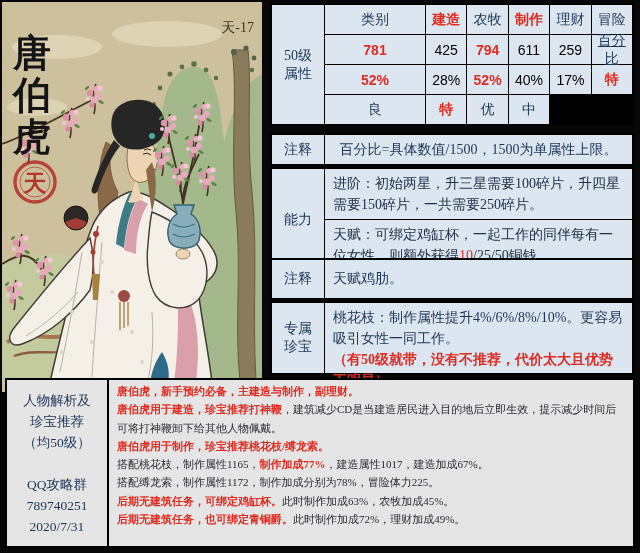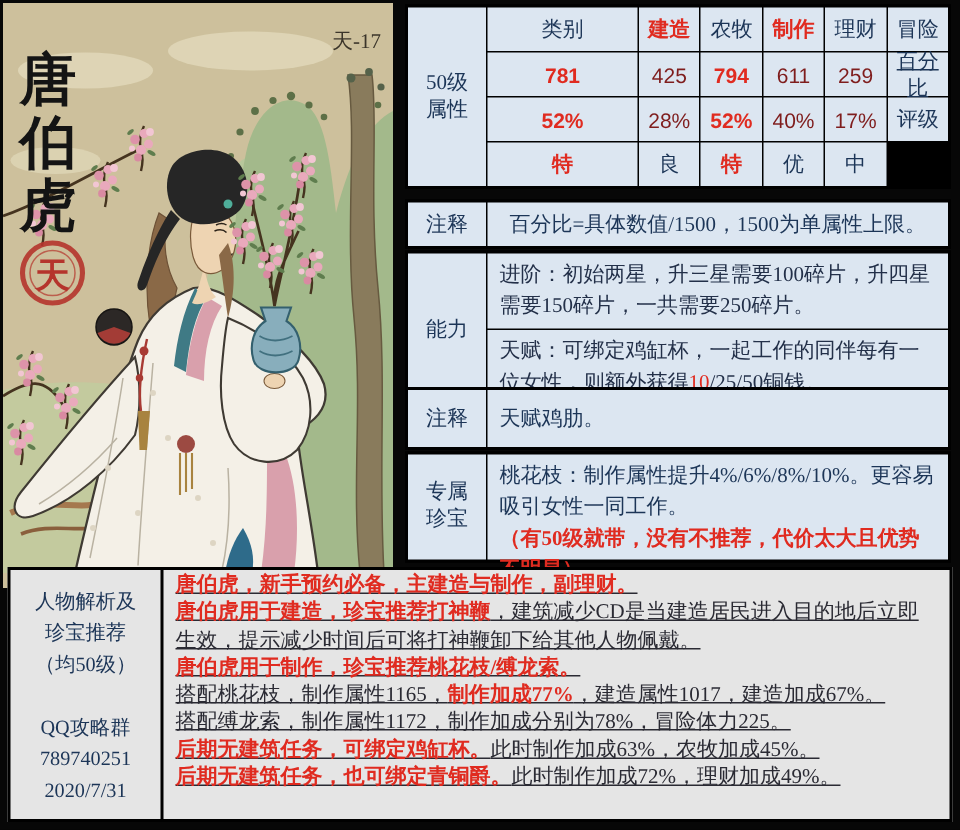--- a/index.html
+++ b/index.html
@@ -9,40 +9,40 @@
   #portrait{position:absolute;left:2px;top:2px;width:260px;height:390px;background:#cdc09c;}
   #portrait svg{display:block;width:100%;height:100%;}
   
   .tbl{position:absolute;left:270px;width:364px;display:grid;background:#000;gap:1px;
        border:2px solid #000;box-sizing:border-box;}
   .c{background:#dce6f1;display:flex;align-items:center;justify-content:center;
      color:#1c3557;font-size:14px;text-align:center;}
   .cl{justify-content:flex-start;text-align:left;padding:4px 8px;display:block;}
   #stats{top:3px;grid-template-columns:52px 100px repeat(5,1fr);grid-auto-rows:29px;}
   .span4{grid-row:1/5;flex-direction:column;line-height:18px;}
-  .num{font-family:"Liberation Sans","DejaVu Sans",sans-serif;font-size:14px;color:#7f1d1d;}
+  .num{font-family:"Liberation Sans","DejaVu Sans",sans-serif;font-size:14px;color:#000000;}
   .red{color:#e02b20;}
   #stats .red{font-weight:700;}
   .u{text-decoration:underline;}
   #note1{top:133px;grid-template-columns:52px 1fr;grid-auto-rows:29px;}
   #ability{top:167px;grid-template-columns:52px 1fr;}
   #ability .lbl{grid-row:1/3;}
   .rich{line-height:21px;font-size:14px;color:#233049;min-height:42px;}
   #note2{top:258px;grid-template-columns:52px 1fr;grid-auto-rows:38px;}
   #treasure{top:301px;grid-template-columns:52px 1fr;grid-auto-rows:70px;}
   #treasure .lbl{flex-direction:column;line-height:18px;}
   .lines .tl{line-height:21px;}
   .bold-red .red{font-weight:700;}
   
   #analysis{position:absolute;left:5px;top:378px;width:630px;height:170px;background:#e5e5e5;
             border:2px solid #000;box-sizing:border-box;display:grid;grid-template-columns:102px 1fr;}
   #side{border-right:2px solid #000;display:flex;flex-direction:column;justify-content:center;
         color:#1c3557;font-size:13.5px;text-align:center;}
   #side .tl{min-height:21px;line-height:21px;}
-  #body-text{padding:2px 8px 0 8px;font-size:14px;color:#2a2a33;text-decoration:underline;}
+  #body-text{padding:2px 8px 0 8px;font-size:11px;color:#2a2a33;}
   #body-text .tl{line-height:18.3px;}
   #body-text .red{font-weight:700;}
 </style>
 </head>
 <body>
 
 <div id="portrait">
   <svg viewBox="0 0 260 370">
     <defs>
       <g id="bl">
@@ -204,21 +204,20 @@
   <div class="c num">611</div>
   <div class="c num">259</div>
 
   <div class="c u">百分比</div>
   <div class="c num red">52%</div>
   <div class="c num">28%</div>
   <div class="c num red">52%</div>
   <div class="c num">40%</div>
   <div class="c num">17%</div>
 
-  <div class="c">评级</div>
   <div class="c red">特</div>
   <div class="c">良</div>
   <div class="c red">特</div>
   <div class="c">优</div>
   <div class="c">中</div>
 </div>
 
 <div id="note1" class="tbl">
   <div class="c">注释</div>
   <div class="c">百分比=具体数值/1500，1500为单属性上限。</div>

